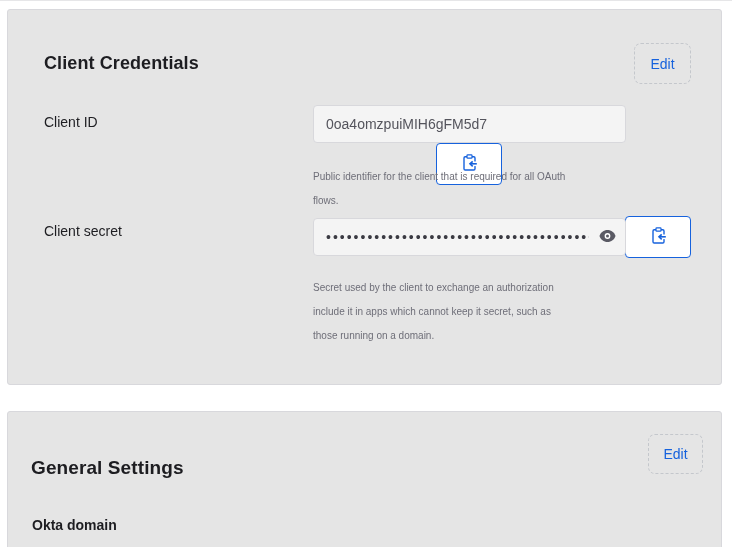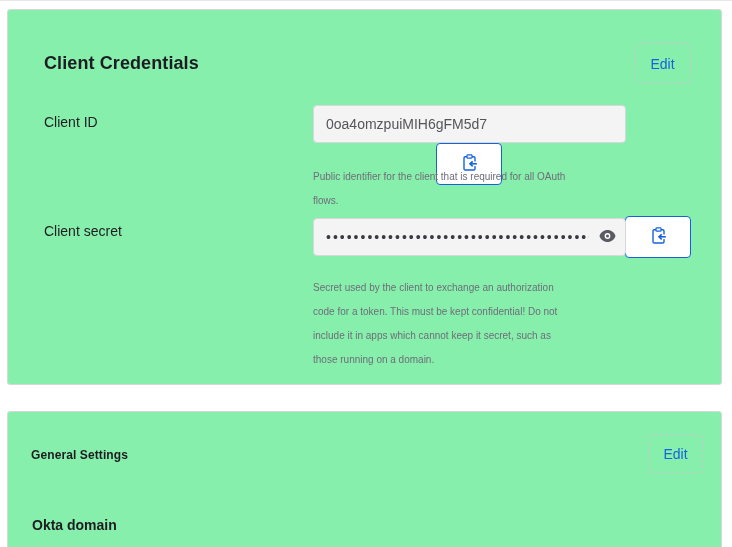--- a/index.html
+++ b/index.html
@@ -10,34 +10,34 @@
     position:relative;
     overflow:hidden;
     color:#1d1d21;
   }
   .top-divider {
     position:absolute; top:0; left:0; width:732px; height:1px;
     background:#e6e6e8;
   }
   .card {
     position:absolute; left:7px; width:715px;
-    background:#86efac;
+    background:#e5e5e5;
     border:1px solid #d8d8dc;
     border-radius:3px;
     box-sizing:border-box;
   }
   .card-1 { top:9px; height:376px; }
   .card-2 { top:411px; height:170px; }
 
   .card h2 {
     position:absolute; margin:0;
     font-weight:bold; color:#1d1d21; letter-spacing:.1px;
   }
   .card-1 h2 { left:36px; top:43px; font-size:18px; line-height:20px; }
-  .card-2 h2 { left:23px; top:33px; font-size:12px; line-height:21px; }
+  .card-2 h2 { left:23px; top:45px; font-size:19px; line-height:21px; }
 
   .edit-btn {
     position:absolute;
     display:flex; align-items:center; justify-content:center;
     background:transparent;
     border:1px dashed #c4c7cc; border-radius:7px;
     color:#1662dd; font-family:"Liberation Sans", sans-serif;
     font-size:14px; font-weight:normal; cursor:pointer;
     padding:0;
   }
@@ -151,21 +151,20 @@
           <rect x="5" y="0.8" width="5" height="3.4" rx="0.8" fill="#ffffff" stroke="#1662dd" stroke-width="1.2"></rect>
           <path d="M14.8 9.8 H7.6" stroke="#ffffff" stroke-width="4.6"></path>
           <path d="M14.8 9.8 H8.3" stroke="#1662dd" stroke-width="1.6"></path>
           <path d="M10.7 7.3 L8 9.8 L10.7 12.3" stroke="#1662dd" stroke-width="1.6" fill="none"></path>
         </svg>
       </span>
     </button>
   </div>
   <div class="help" style="left:305px; top:246px;">
     <div>Secret used by the client to exchange an authorization</div>
-    <div>code for a token. This must be kept confidential! Do not</div>
     <div>include it in apps which cannot keep it secret, such as</div>
     <div>those running on a domain.</div>
   </div>
 </section>
 
 <section class="card card-2">
   <h2>General Settings</h2>
   <button class="edit-btn">Edit</button>
 
   <div class="field-label" style="left:24px; top:104px;font-weight:bold;">Okta domain</div>

